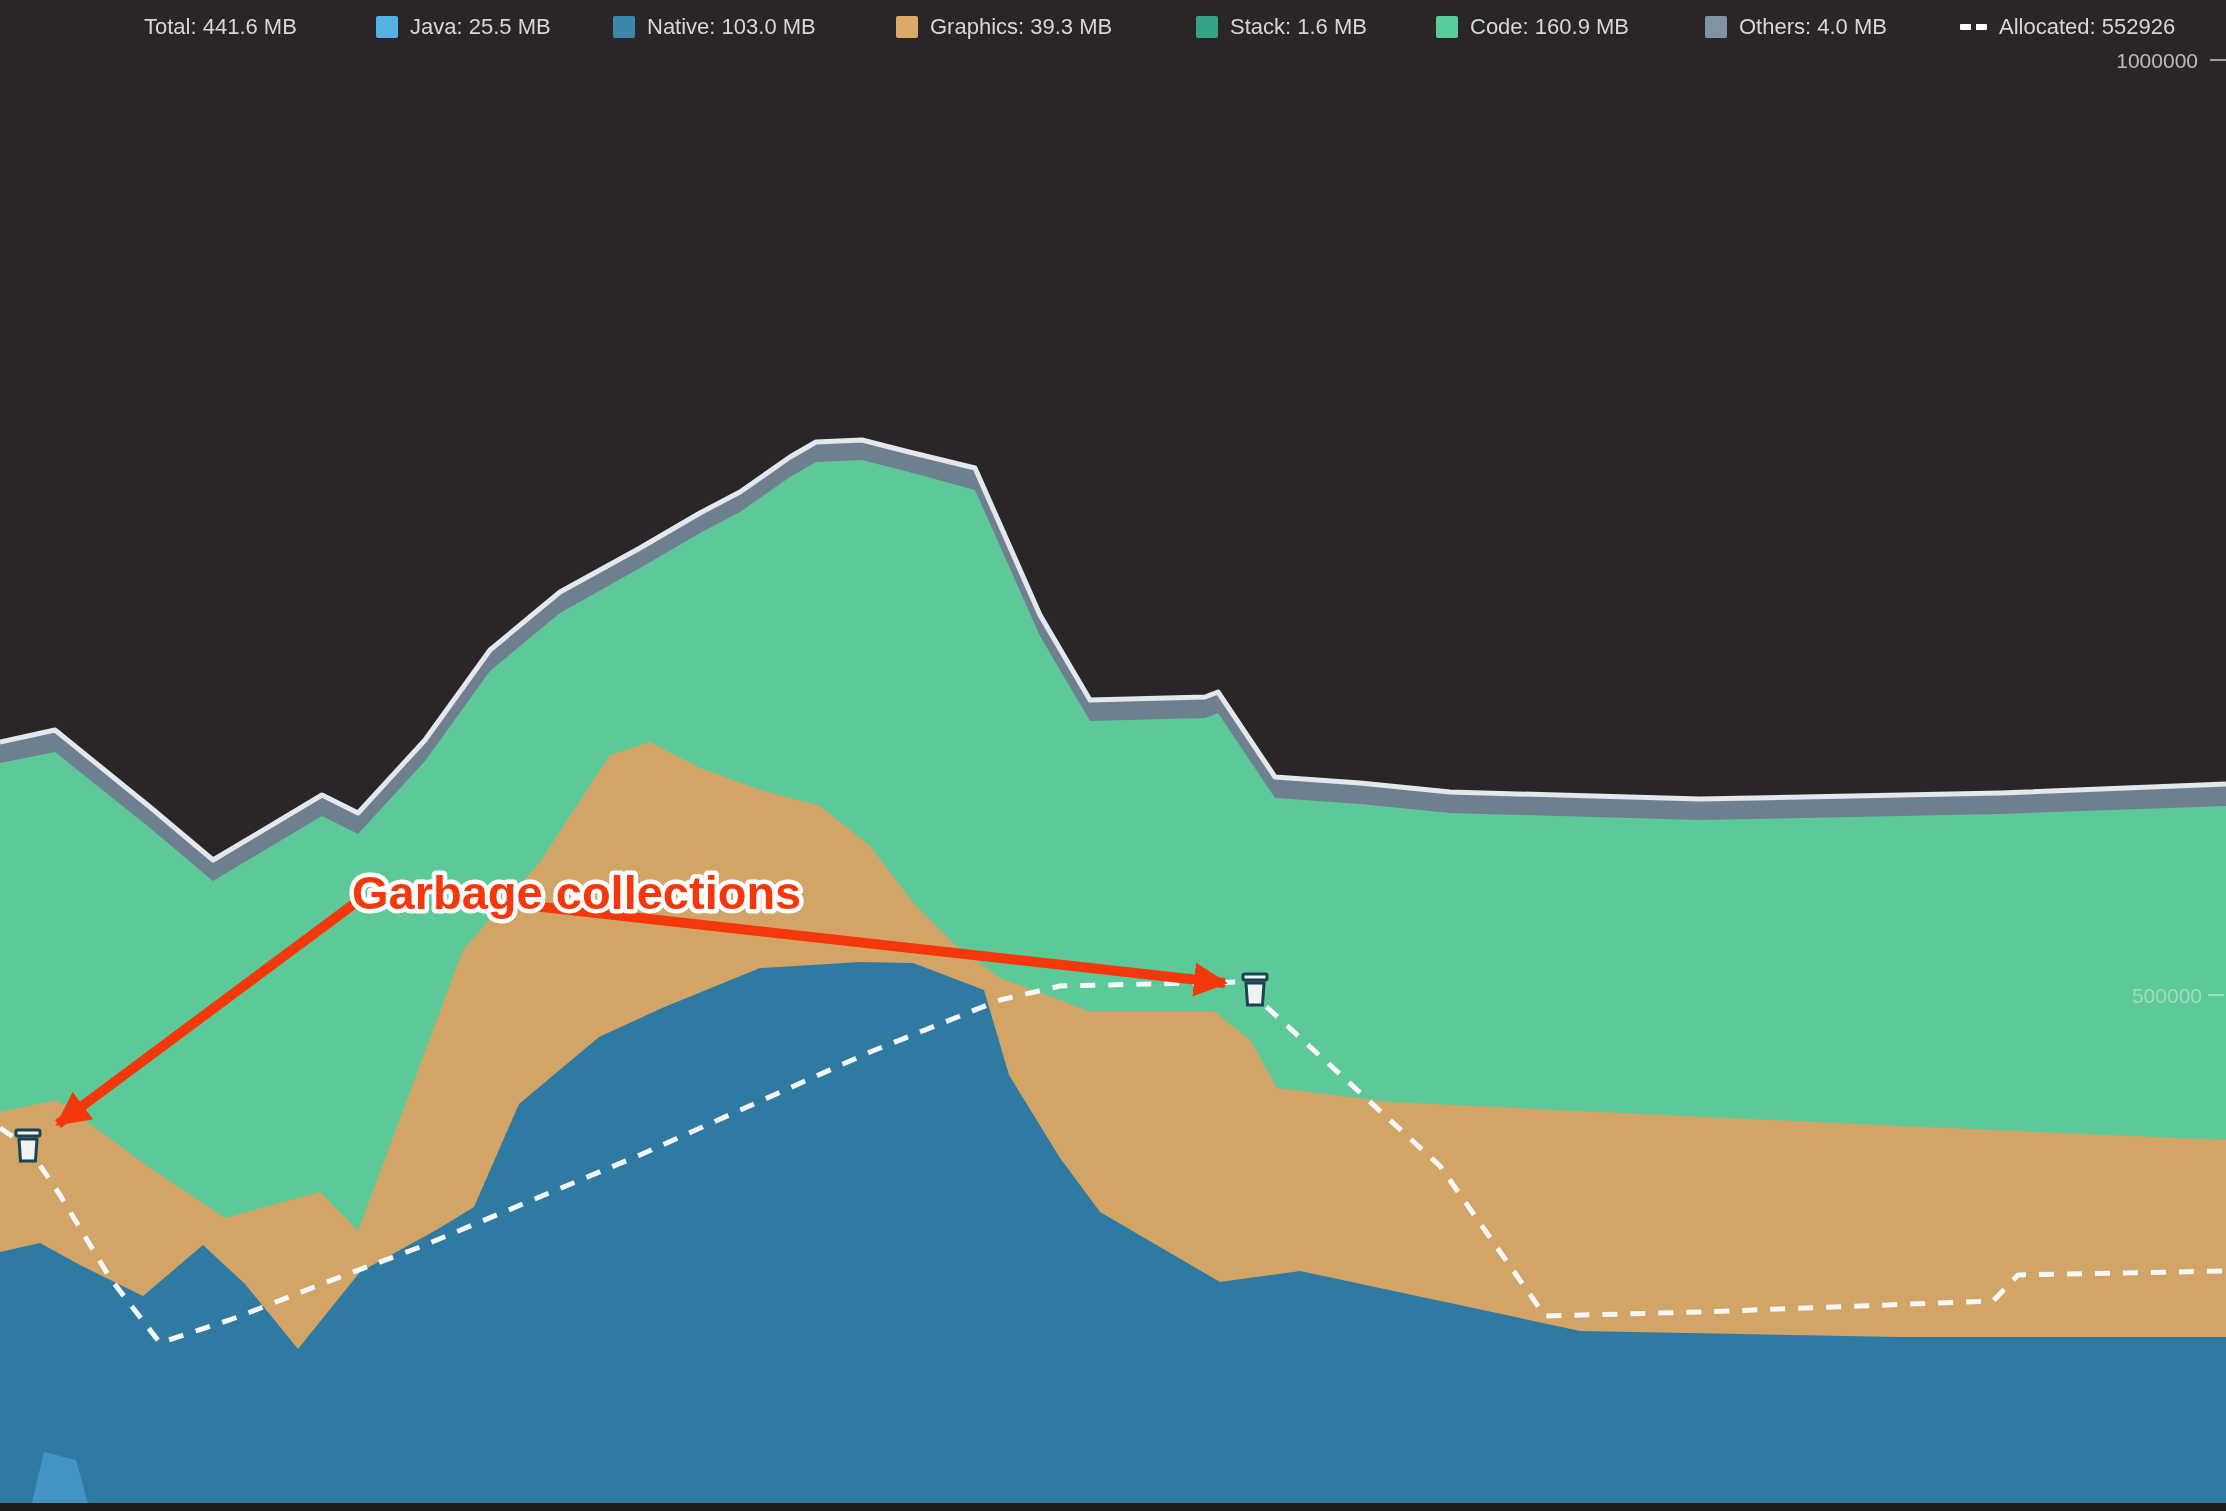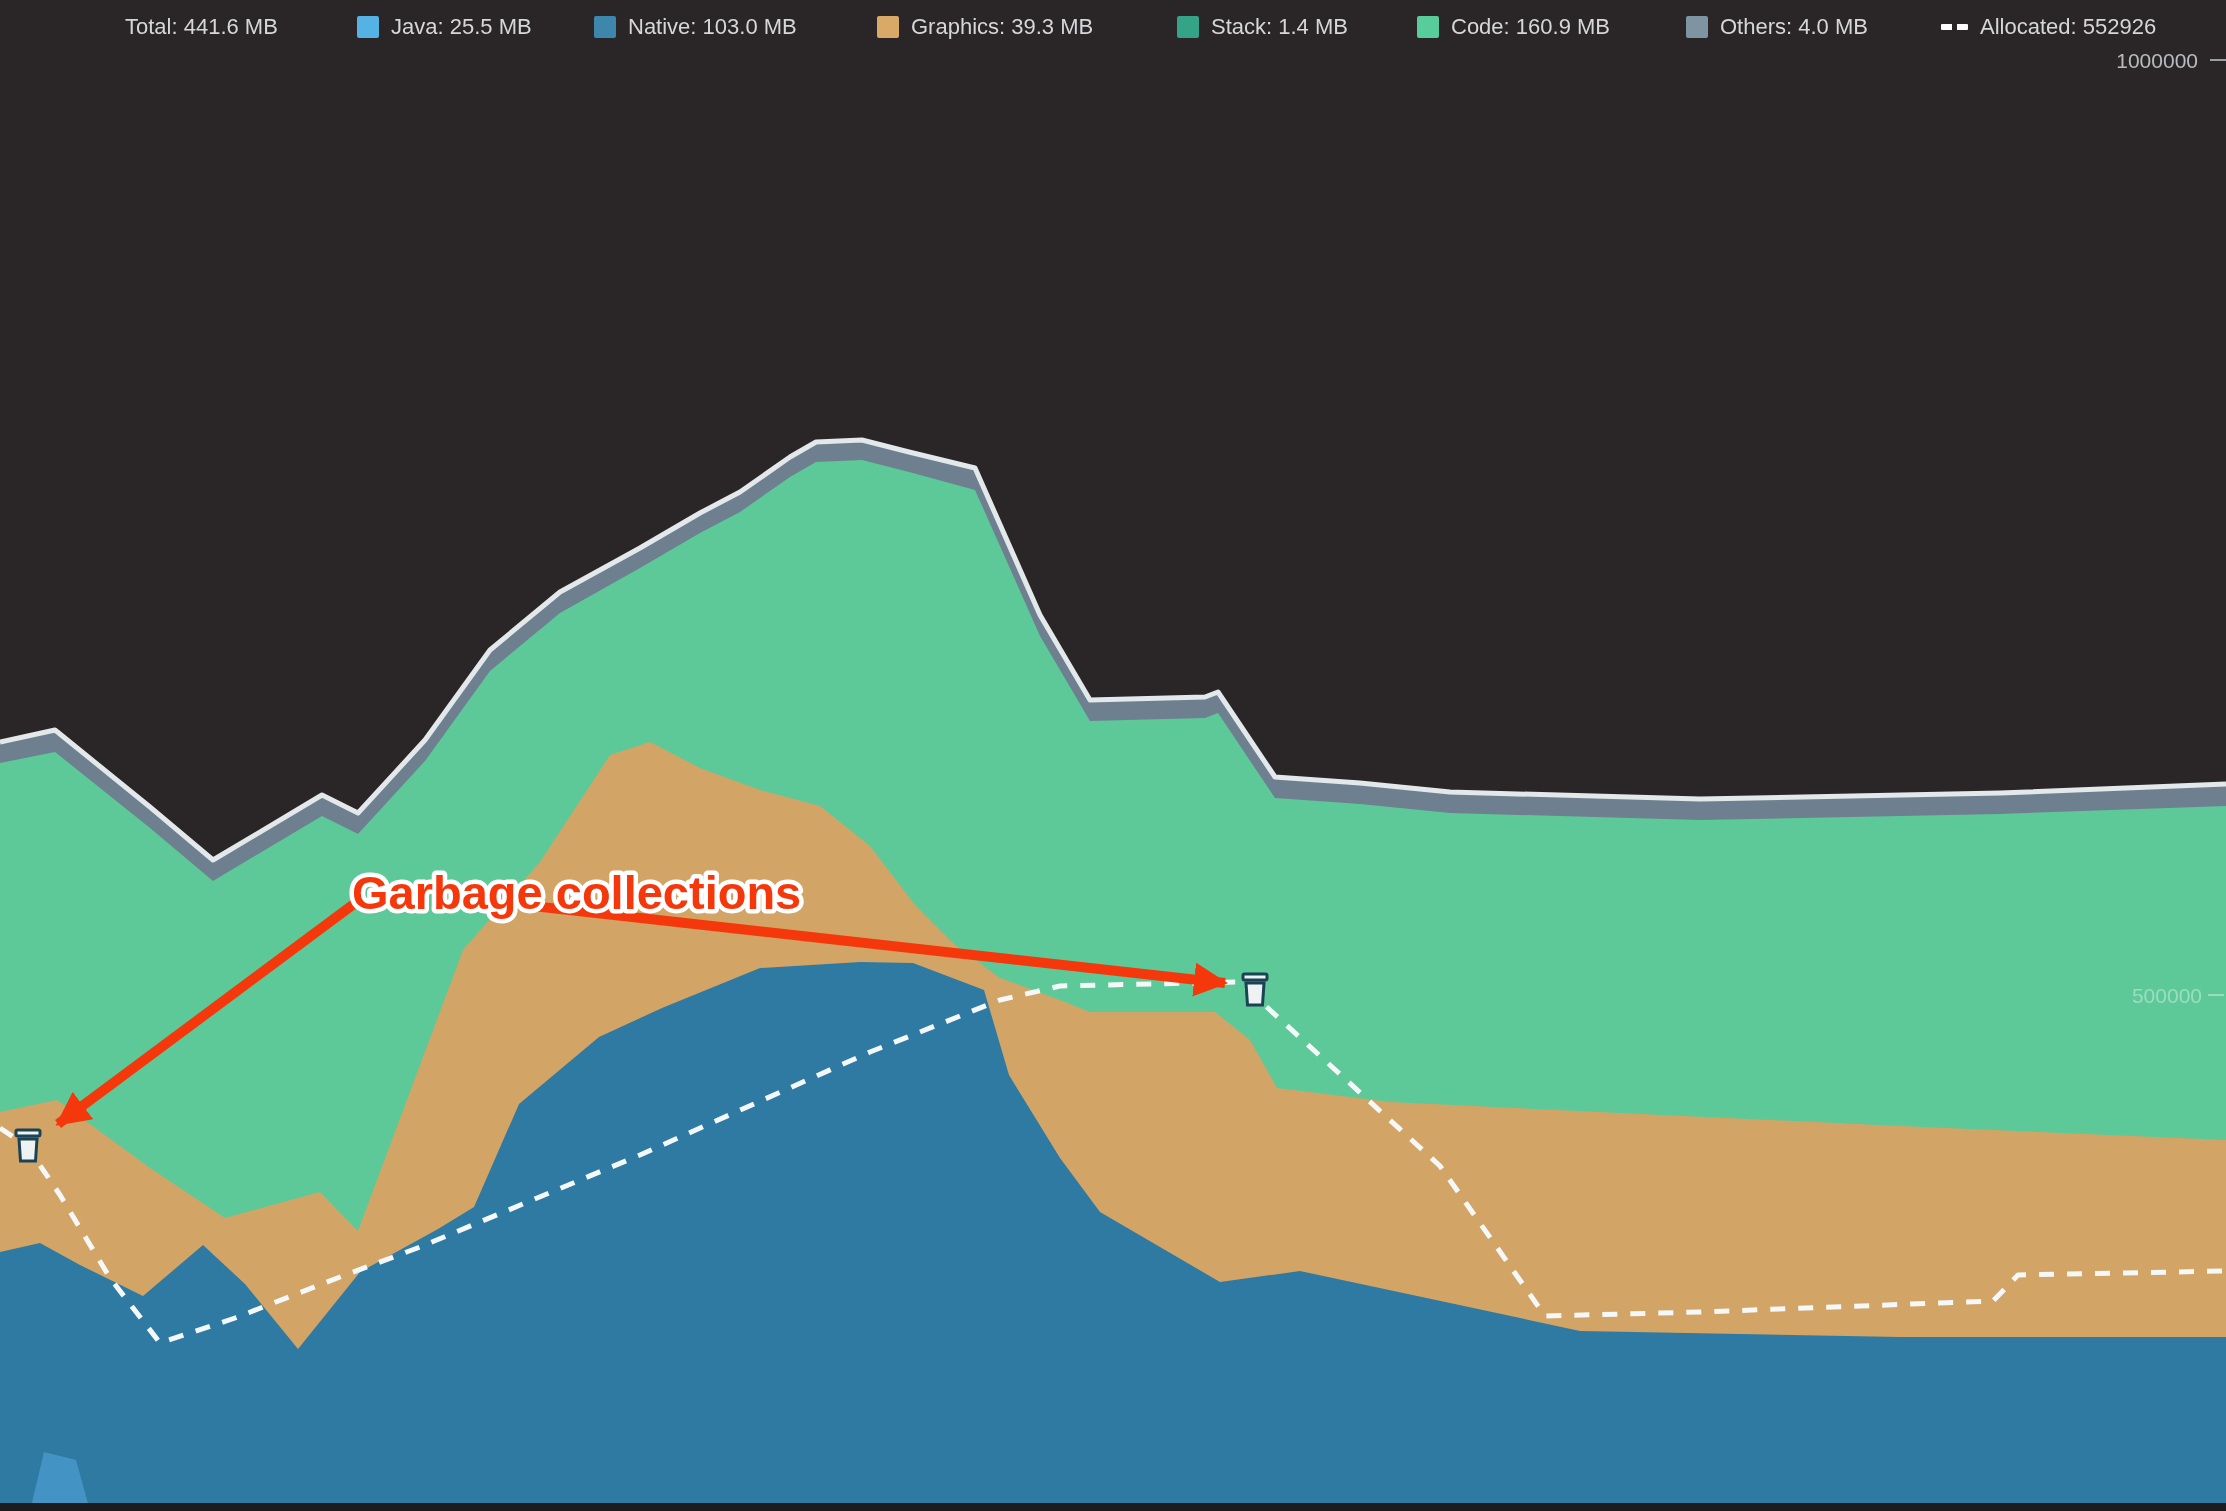--- a/index.html
+++ b/index.html
@@ -8,21 +8,21 @@
     position:relative;width:2226px;height:1511px;overflow:hidden;
     background:#2a2627;
   }
   #chart-svg{position:absolute;left:0;top:0;}
   .legend{
     position:absolute;left:0;top:0;width:2226px;height:54px;
     z-index:5;
   }
   .legend-item{
     position:absolute;top:0;height:54px;display:flex;align-items:center;gap:12px;
-    color:#d5d7d9;font-size:22px;white-space:nowrap;
+    color:#d5d7d9;font-size:22px;white-space:nowrap;margin-left:19px;
   }
   .swatch{width:22px;height:22px;border-radius:2px;display:inline-block;flex:0 0 auto;}
   .dash-icon{
     width:27px;height:6px;display:inline-block;flex:0 0 auto;
     background:linear-gradient(90deg,#fff 0 11px,rgba(0,0,0,0) 11px 16px,#fff 16px 27px);
     border-radius:1px;
   }
   .annotation-text{
     font-weight:bold;font-size:47px;
     paint-order:stroke fill;stroke:#ffffff;stroke-width:9px;stroke-linejoin:round;
@@ -86,21 +86,21 @@
     <div class="legend-item" style="left:594px">
       <span class="swatch" style="background: rgb(61, 135, 173);"></span>
       <span>Native: 103.0 MB</span>
     </div>
     <div class="legend-item" style="left:877px">
       <span class="swatch" style="background: rgb(217, 169, 103);"></span>
       <span>Graphics: 39.3 MB</span>
     </div>
     <div class="legend-item" style="left:1177px">
       <span class="swatch" style="background: rgb(53, 163, 133);"></span>
-      <span>Stack: 1.4 MB</span>
+      <span>Stack: 1.6 MB</span>
     </div>
     <div class="legend-item" style="left:1417px">
       <span class="swatch" style="background: rgb(87, 205, 155);"></span>
       <span>Code: 160.9 MB</span>
     </div>
     <div class="legend-item" style="left:1686px">
       <span class="swatch" style="background: rgb(126, 148, 163);"></span>
       <span>Others: 4.0 MB</span>
     </div>
     <div class="legend-item" style="left:1941px">

